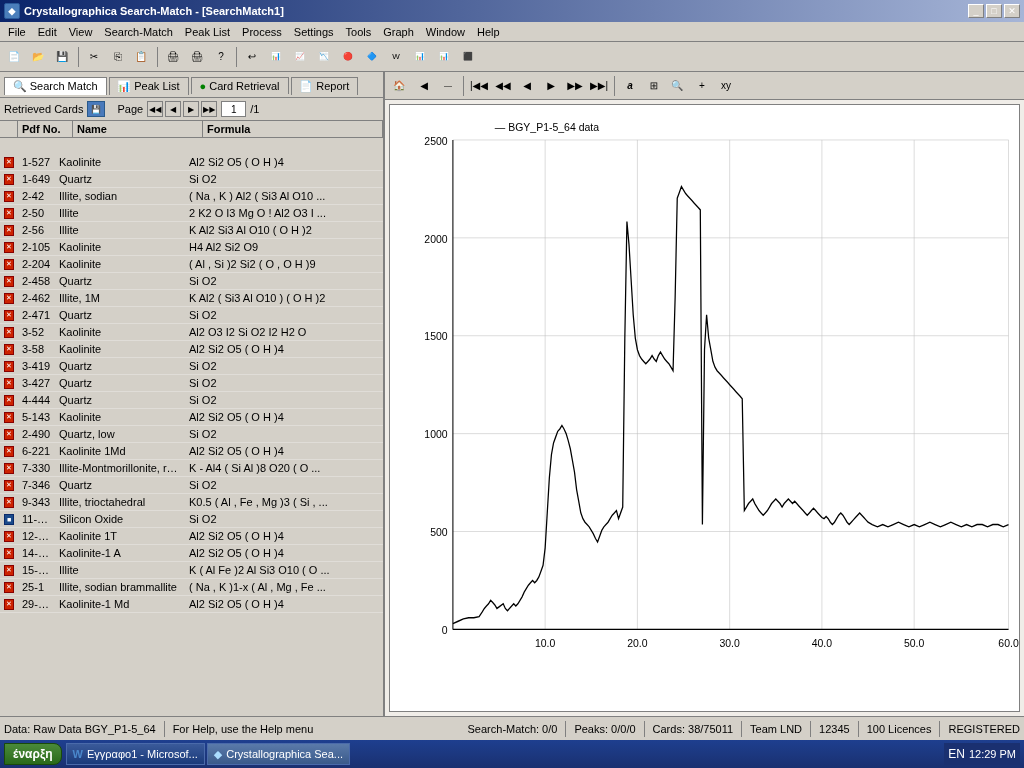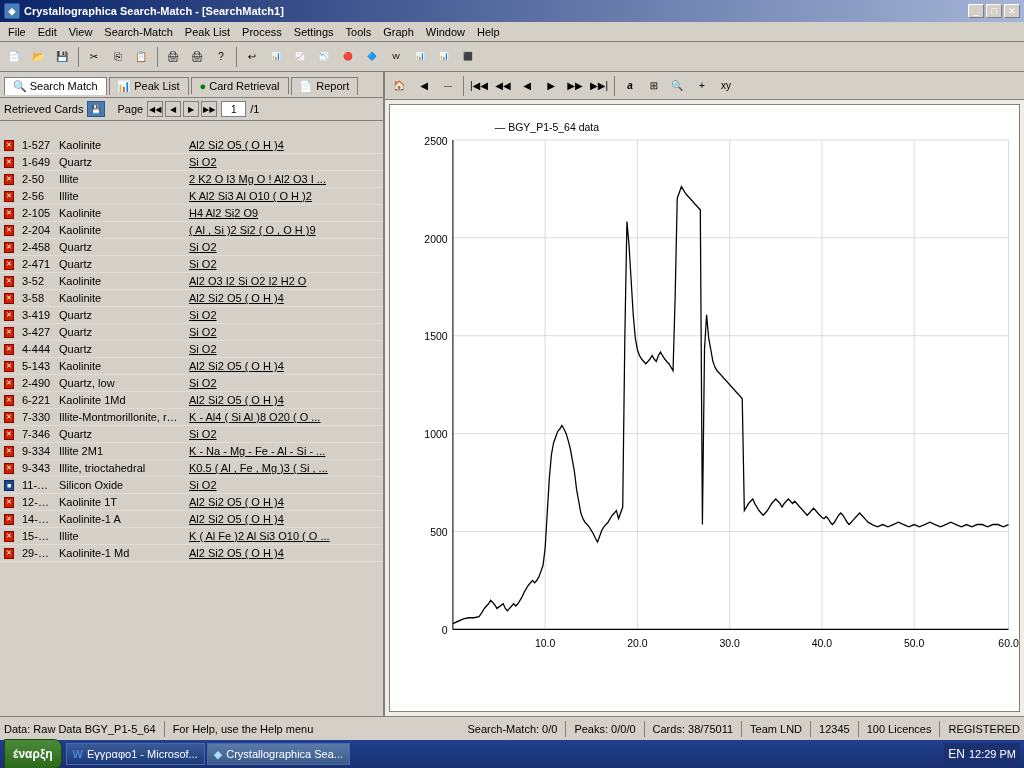--- a/index.html
+++ b/index.html
@@ -123,21 +123,21 @@
       display: flex;
       align-items: center;
       border-bottom: 1px solid #e0ddd8;
       font-size: 11px;
       min-height: 17px;
     }
     .td { padding: 1px 4px; overflow: hidden; white-space: nowrap; text-overflow: ellipsis; }
     .td-icon { width: 18px; display: flex; align-items: center; justify-content: center; }
     .td-pdf { width: 37px; }
     .td-name { width: 130px; }
-    .td-formula { flex: 1; text-decoration: underline; }
+    .td-formula { flex: 1; }
     .row-icon { width: 13px; height: 11px; background: #cc2200; border: 1px solid #880000; display: flex; align-items: center; justify-content: center; }
     .row-icon.blue { background: #1a4a8a; border-color: #0a2a6a; }
 
     
     .right-panel {
       flex: 1;
       background: #f0ede8;
       display: flex;
       flex-direction: column;
     }
@@ -186,21 +186,21 @@
       color: white;
       font-weight: bold;
       padding: 2px 8px;
       border-radius: 0 8px 8px 0;
       border: 1px solid #1a4a0a;
       cursor: pointer;
       font-size: 12px;
       display: flex;
       align-items: center;
       gap: 4px;
-      height: 30px;
+      height: 22px;
     }
     .taskbar-items { display: flex; gap: 2px; flex: 1; }
     .taskbar-item {
       background: linear-gradient(to bottom, #3a5a9a, #1a3a7a);
       color: white;
       padding: 2px 6px;
       border: 1px solid #4a6aaa;
       font-size: 11px;
       cursor: pointer;
       min-width: 130px;
@@ -313,20 +313,26 @@
         <div class="nav-btn">◀◀</div>
         <div class="nav-btn">◀</div>
         <div class="nav-btn">▶</div>
         <div class="nav-btn">▶▶</div>
       </div>
       <input class="page-input" type="text" value="1" style="">
       <span>/1</span>
     </div>
 
     <div class="data-table">
+      <div class="table-header">
+        <div class="th" style="width:18px;"></div>
+        <div class="th th-pdf">Pdf No.</div>
+        <div class="th th-name">Name</div>
+        <div class="th th-formula">Formula</div>
+      </div>
       <div class="table-scroll" id="table-body">
       <div class="table-row">
             <div class="td td-icon">
               <div class="row-icon" style="width: 13px; height: 11px; display: flex; align-items: center; justify-content: center; font-size: 7px; color: white;">✕</div>
             </div>
             <div class="td td-pdf">1-527</div>
             <div class="td td-name">Kaolinite</div>
             <div class="td td-formula">Al2 Si2 O5 ( O H )4</div>
           </div>
           <div class="table-row">
@@ -334,20 +340,28 @@
               <div class="row-icon" style="width: 13px; height: 11px; display: flex; align-items: center; justify-content: center; font-size: 7px; color: white;">✕</div>
             </div>
             <div class="td td-pdf">1-649</div>
             <div class="td td-name">Quartz</div>
             <div class="td td-formula">Si O2</div>
           </div>
           <div class="table-row">
             <div class="td td-icon">
               <div class="row-icon" style="width: 13px; height: 11px; display: flex; align-items: center; justify-content: center; font-size: 7px; color: white;">✕</div>
             </div>
+            <div class="td td-pdf">2-42</div>
+            <div class="td td-name">Illite, sodian</div>
+            <div class="td td-formula">( Na , K ) Al2 ( Si3 Al O10 ...</div>
+          </div>
+          <div class="table-row">
+            <div class="td td-icon">
+              <div class="row-icon" style="width: 13px; height: 11px; display: flex; align-items: center; justify-content: center; font-size: 7px; color: white;">✕</div>
+            </div>
             <div class="td td-pdf">2-50</div>
             <div class="td td-name">Illite</div>
             <div class="td td-formula">2 K2 O I3 Mg O ! Al2 O3 I ...</div>
           </div>
           <div class="table-row">
             <div class="td td-icon">
               <div class="row-icon" style="width: 13px; height: 11px; display: flex; align-items: center; justify-content: center; font-size: 7px; color: white;">✕</div>
             </div>
             <div class="td td-pdf">2-56</div>
             <div class="td td-name">Illite</div>
@@ -374,20 +388,28 @@
               <div class="row-icon" style="width: 13px; height: 11px; display: flex; align-items: center; justify-content: center; font-size: 7px; color: white;">✕</div>
             </div>
             <div class="td td-pdf">2-458</div>
             <div class="td td-name">Quartz</div>
             <div class="td td-formula">Si O2</div>
           </div>
           <div class="table-row">
             <div class="td td-icon">
               <div class="row-icon" style="width: 13px; height: 11px; display: flex; align-items: center; justify-content: center; font-size: 7px; color: white;">✕</div>
             </div>
+            <div class="td td-pdf">2-462</div>
+            <div class="td td-name">Illite, 1M</div>
+            <div class="td td-formula">K Al2 ( Si3 Al O10 ) ( O H )2</div>
+          </div>
+          <div class="table-row">
+            <div class="td td-icon">
+              <div class="row-icon" style="width: 13px; height: 11px; display: flex; align-items: center; justify-content: center; font-size: 7px; color: white;">✕</div>
+            </div>
             <div class="td td-pdf">2-471</div>
             <div class="td td-name">Quartz</div>
             <div class="td td-formula">Si O2</div>
           </div>
           <div class="table-row">
             <div class="td td-icon">
               <div class="row-icon" style="width: 13px; height: 11px; display: flex; align-items: center; justify-content: center; font-size: 7px; color: white;">✕</div>
             </div>
             <div class="td td-pdf">3-52</div>
             <div class="td td-name">Kaolinite</div>
@@ -462,28 +484,20 @@
               <div class="row-icon" style="width: 13px; height: 11px; display: flex; align-items: center; justify-content: center; font-size: 7px; color: white;">✕</div>
             </div>
             <div class="td td-pdf">7-346</div>
             <div class="td td-name">Quartz</div>
             <div class="td td-formula">Si O2</div>
           </div>
           <div class="table-row">
             <div class="td td-icon">
               <div class="row-icon" style="width: 13px; height: 11px; display: flex; align-items: center; justify-content: center; font-size: 7px; color: white;">✕</div>
             </div>
-            <div class="td td-pdf">9-334</div>
-            <div class="td td-name">Illite 2M1</div>
-            <div class="td td-formula">K - Na - Mg - Fe - Al - Si - ...</div>
-          </div>
-          <div class="table-row">
-            <div class="td td-icon">
-              <div class="row-icon" style="width: 13px; height: 11px; display: flex; align-items: center; justify-content: center; font-size: 7px; color: white;">✕</div>
-            </div>
             <div class="td td-pdf">9-343</div>
             <div class="td td-name">Illite, trioctahedral</div>
             <div class="td td-formula">K0.5 ( Al , Fe , Mg )3 ( Si , ...</div>
           </div>
           <div class="table-row">
             <div class="td td-icon">
               <div class="row-icon blue" style="width: 13px; height: 11px; display: flex; align-items: center; justify-content: center; font-size: 7px; color: white;">■</div>
             </div>
             <div class="td td-pdf">11-252</div>
             <div class="td td-name">Silicon Oxide</div>
@@ -505,20 +519,28 @@
             <div class="td td-name">Kaolinite-1  A</div>
             <div class="td td-formula">Al2 Si2 O5 ( O H )4</div>
           </div>
           <div class="table-row">
             <div class="td td-icon">
               <div class="row-icon" style="width: 13px; height: 11px; display: flex; align-items: center; justify-content: center; font-size: 7px; color: white;">✕</div>
             </div>
             <div class="td td-pdf">15-603</div>
             <div class="td td-name">Illite</div>
             <div class="td td-formula">K ( Al Fe )2 Al Si3 O10 ( O ...</div>
+          </div>
+          <div class="table-row">
+            <div class="td td-icon">
+              <div class="row-icon" style="width: 13px; height: 11px; display: flex; align-items: center; justify-content: center; font-size: 7px; color: white;">✕</div>
+            </div>
+            <div class="td td-pdf">25-1</div>
+            <div class="td td-name">Illite, sodian brammallite</div>
+            <div class="td td-formula">( Na , K )1-x ( Al , Mg , Fe ...</div>
           </div>
           <div class="table-row">
             <div class="td td-icon">
               <div class="row-icon" style="width: 13px; height: 11px; display: flex; align-items: center; justify-content: center; font-size: 7px; color: white;">✕</div>
             </div>
             <div class="td td-pdf">29-1488</div>
             <div class="td td-name">Kaolinite-1  Md</div>
             <div class="td td-formula">Al2 Si2 O5 ( O H )4</div>
           </div>
         </div>

